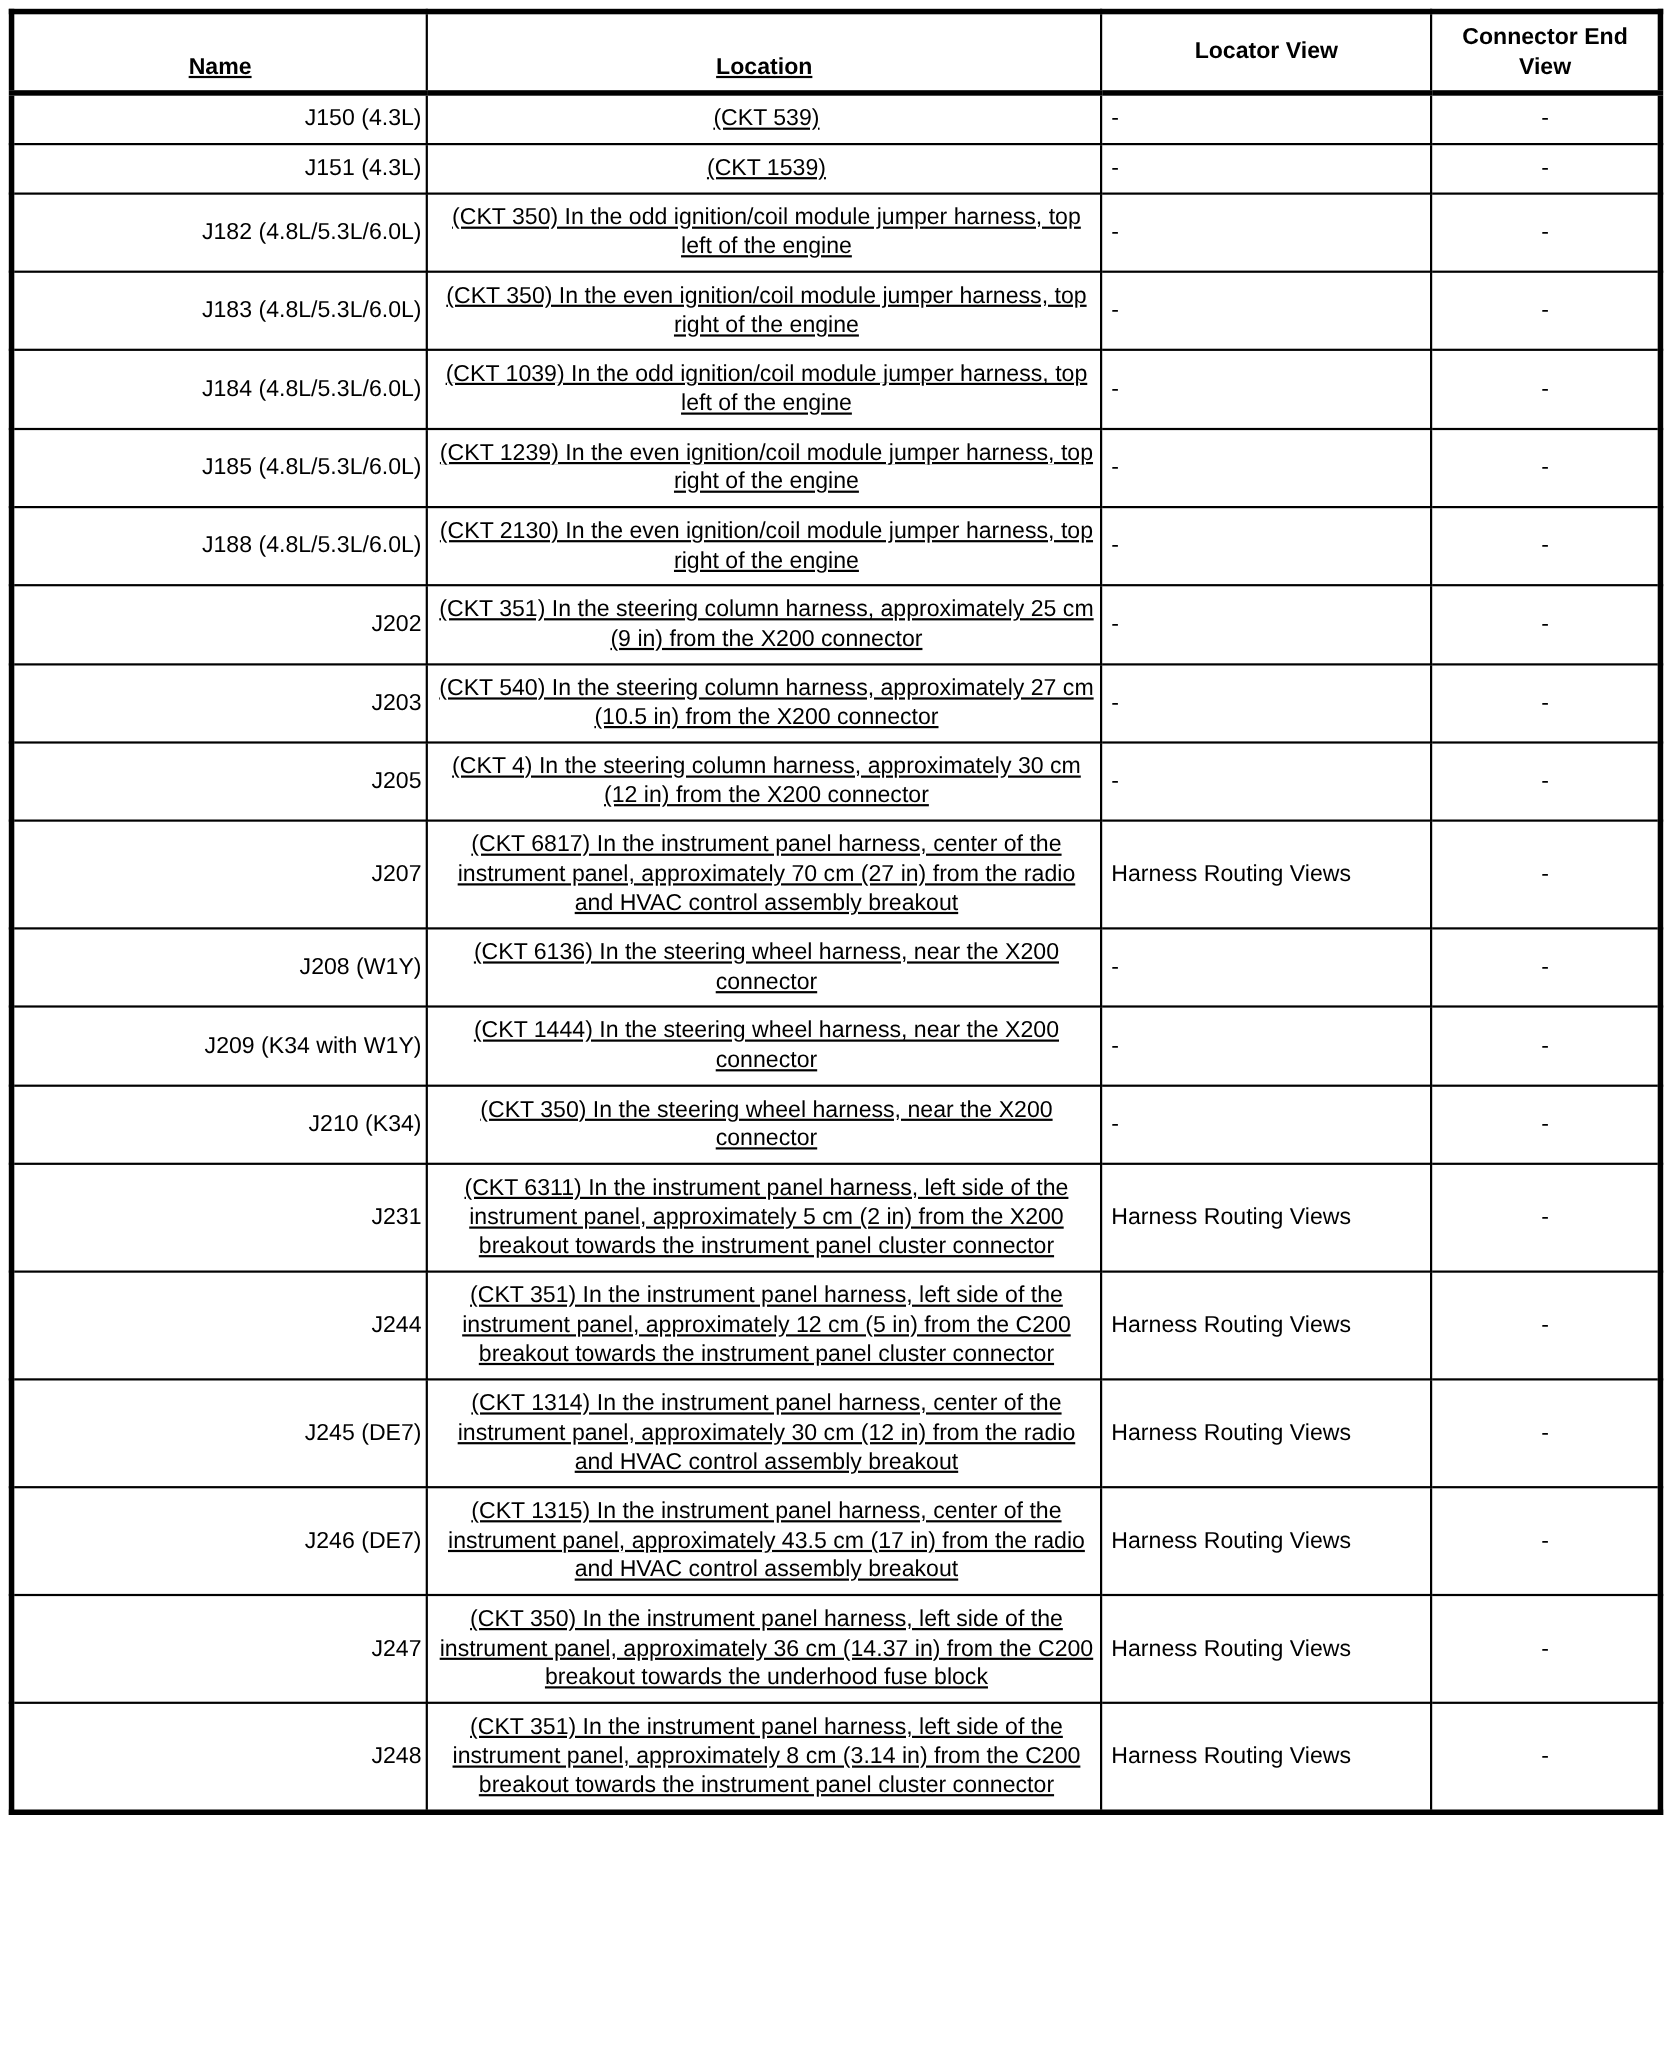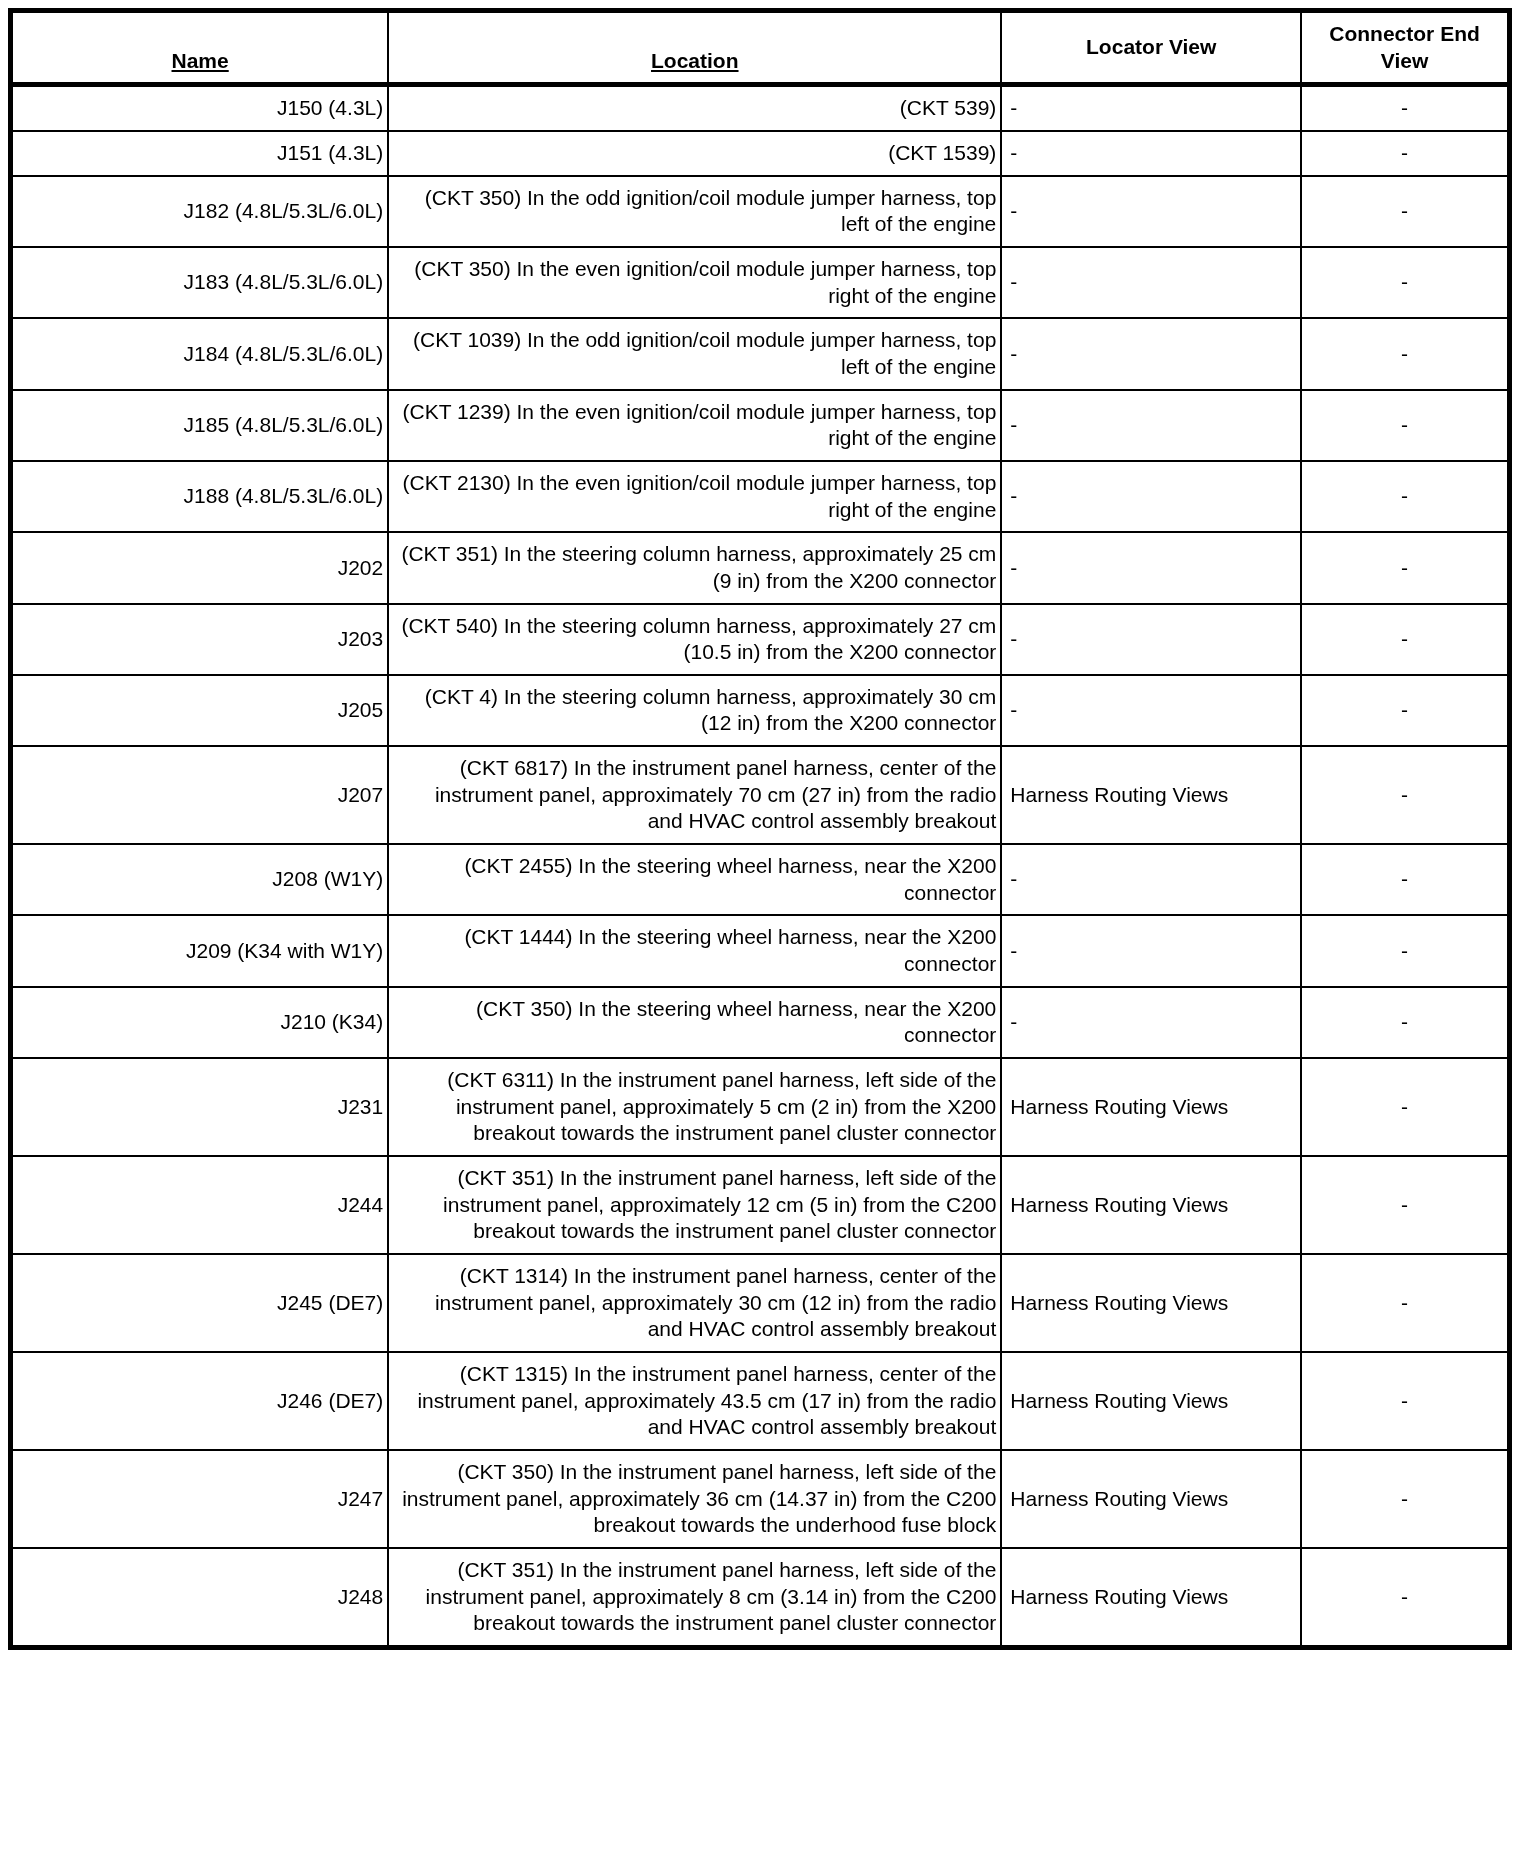--- a/index.html
+++ b/index.html
@@ -54,23 +54,24 @@
   td {
     vertical-align: middle;
     padding: 8px 6px;
   }
   td.name-cell {
     text-align: right;
     padding-left: 4px;
     padding-right: 4px;
   }
   td.location-cell {
-    text-align: right;
+    text-align: center;
     padding-left: 8px;
     padding-right: 4px;
+    text-decoration: underline;
   }
   td.locator-cell {
     text-align: left;
     padding-left: 8px;
     padding-right: 4px;
   }
   td.connector-cell {
     text-align: center;
   }
 </style>
@@ -155,21 +156,21 @@
           <td class="connector-cell">-</td>
         </tr>
         <tr>
           <td class="name-cell">J207</td>
           <td class="location-cell">(CKT 6817) In the instrument panel harness, center of the instrument panel, approximately 70 cm (27 in) from the radio and HVAC control assembly breakout</td>
           <td class="locator-cell">Harness Routing Views</td>
           <td class="connector-cell">-</td>
         </tr>
         <tr>
           <td class="name-cell">J208 (W1Y)</td>
-          <td class="location-cell">(CKT 2455) In the steering wheel harness, near the X200 connector</td>
+          <td class="location-cell">(CKT 6136) In the steering wheel harness, near the X200 connector</td>
           <td class="locator-cell">-</td>
           <td class="connector-cell">-</td>
         </tr>
         <tr>
           <td class="name-cell">J209 (K34 with W1Y)</td>
           <td class="location-cell">(CKT 1444) In the steering wheel harness, near the X200 connector</td>
           <td class="locator-cell">-</td>
           <td class="connector-cell">-</td>
         </tr>
         <tr>

